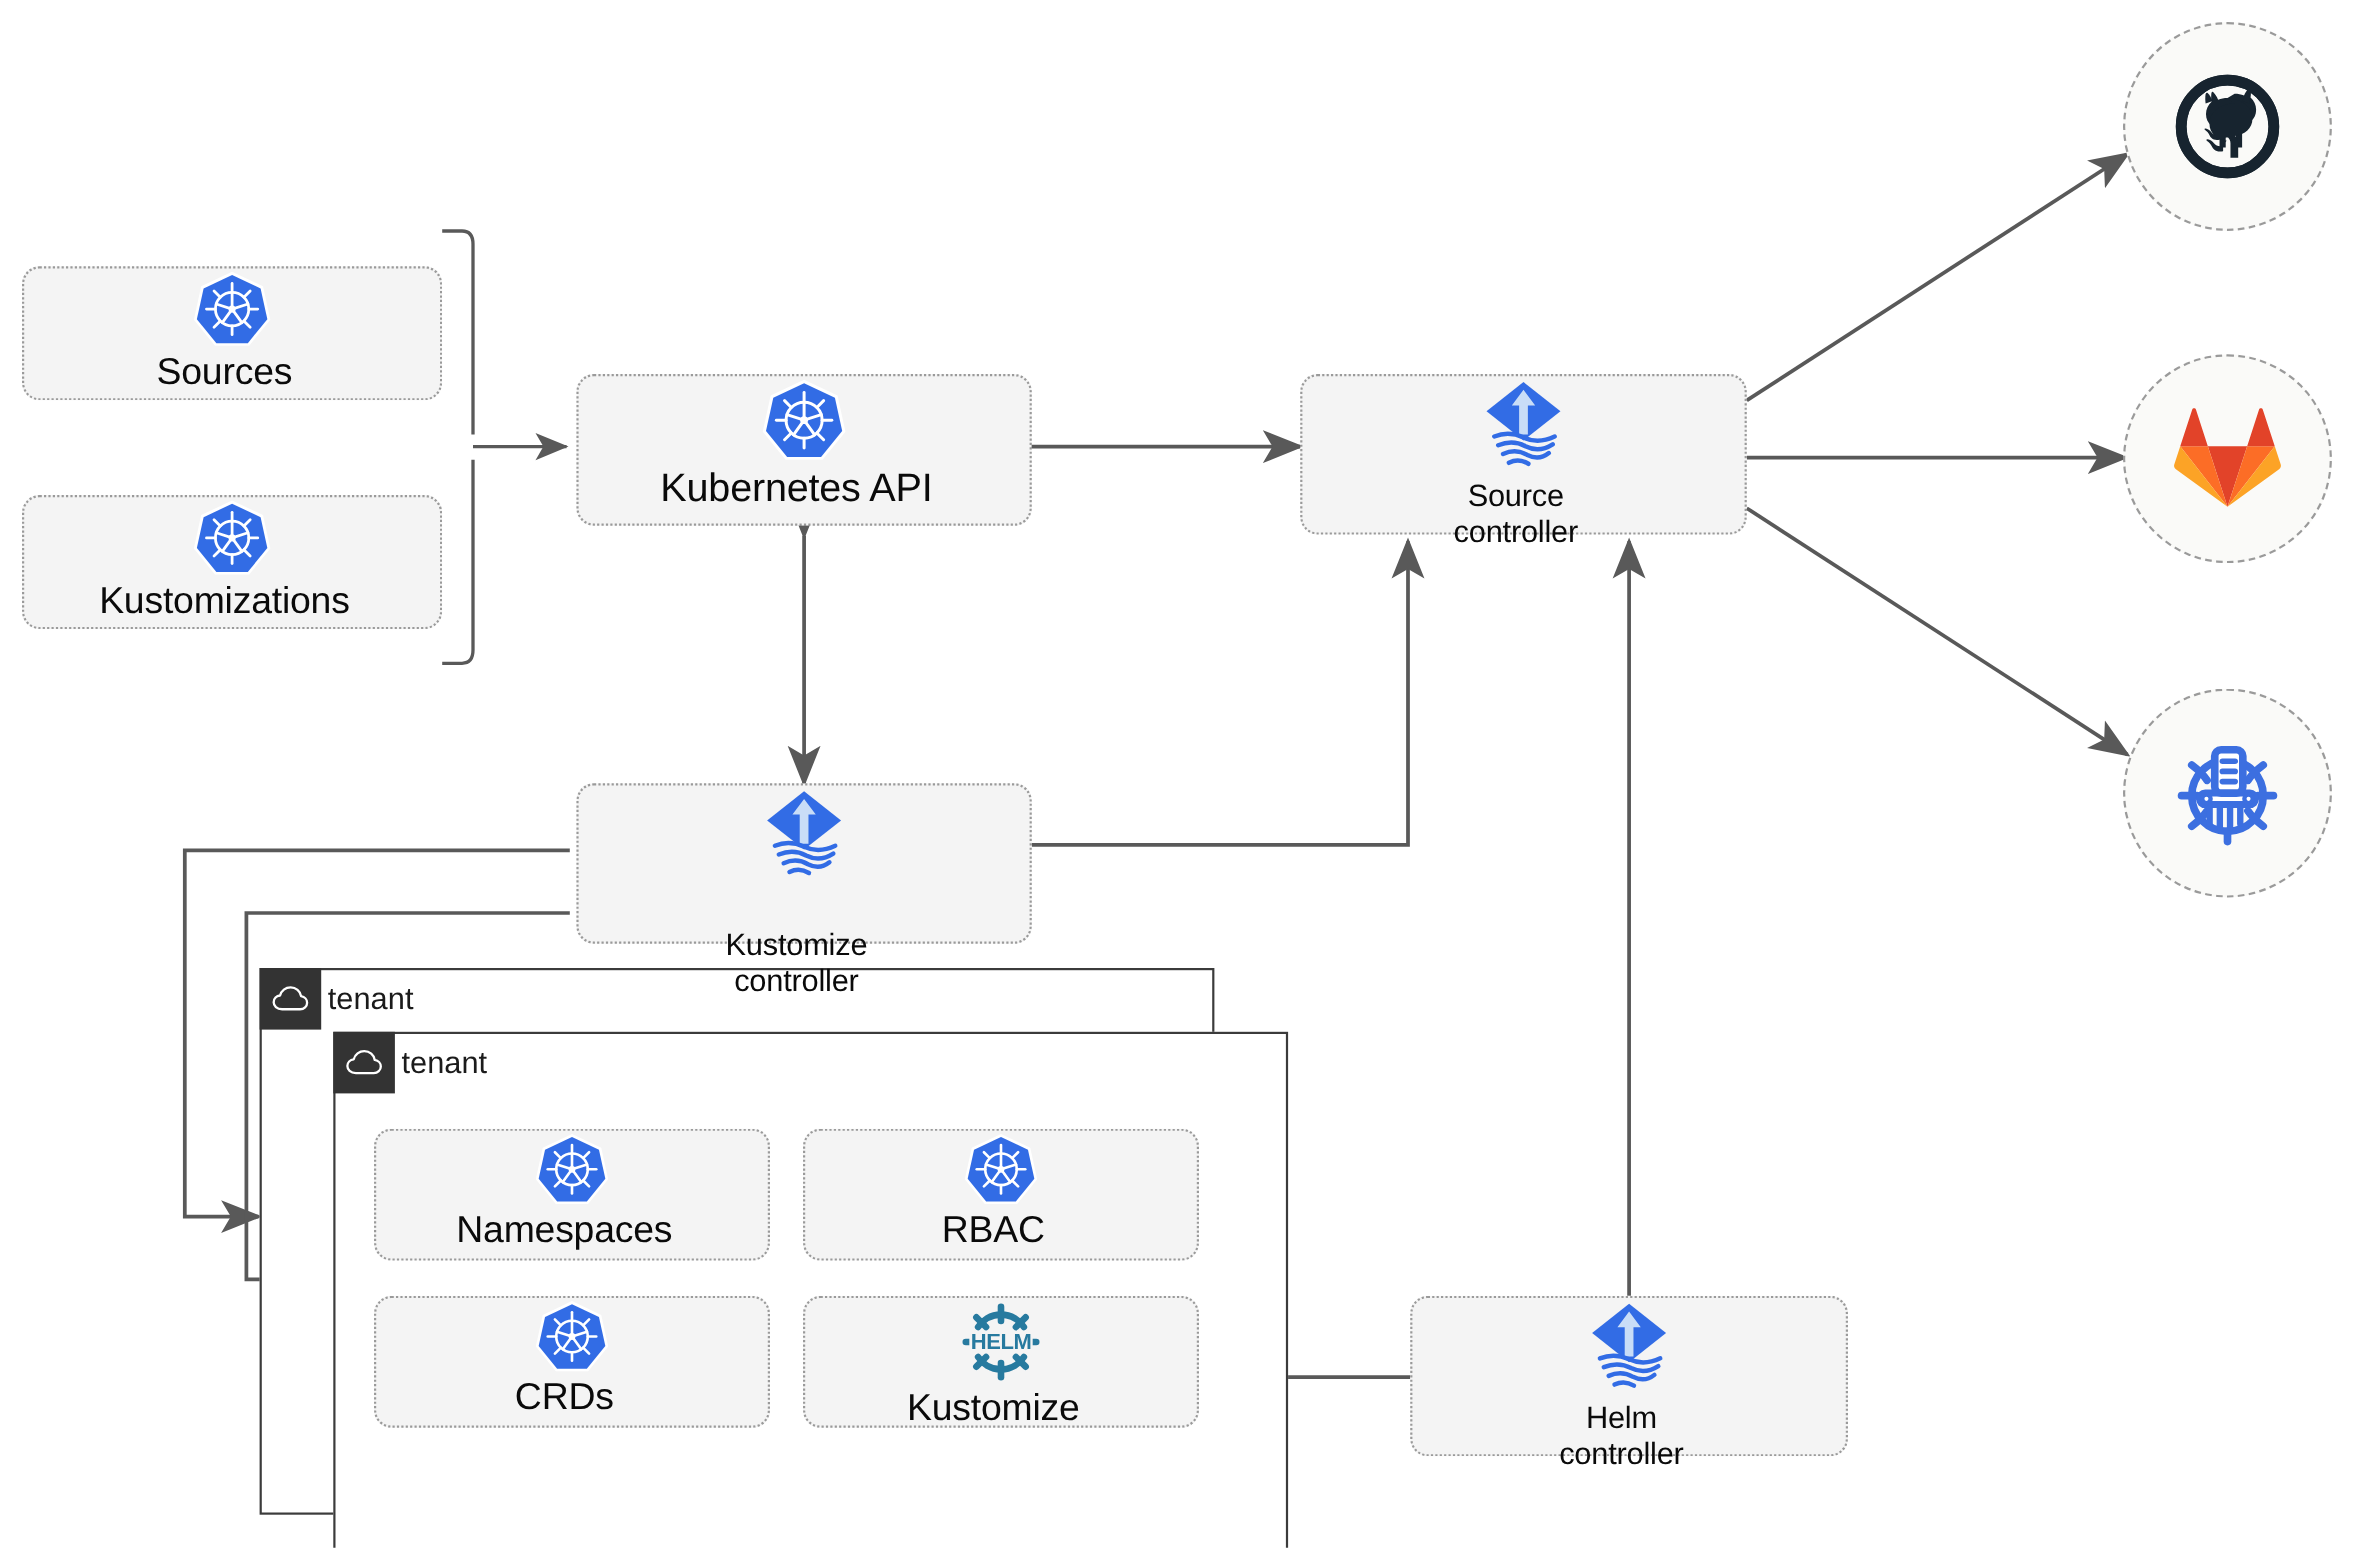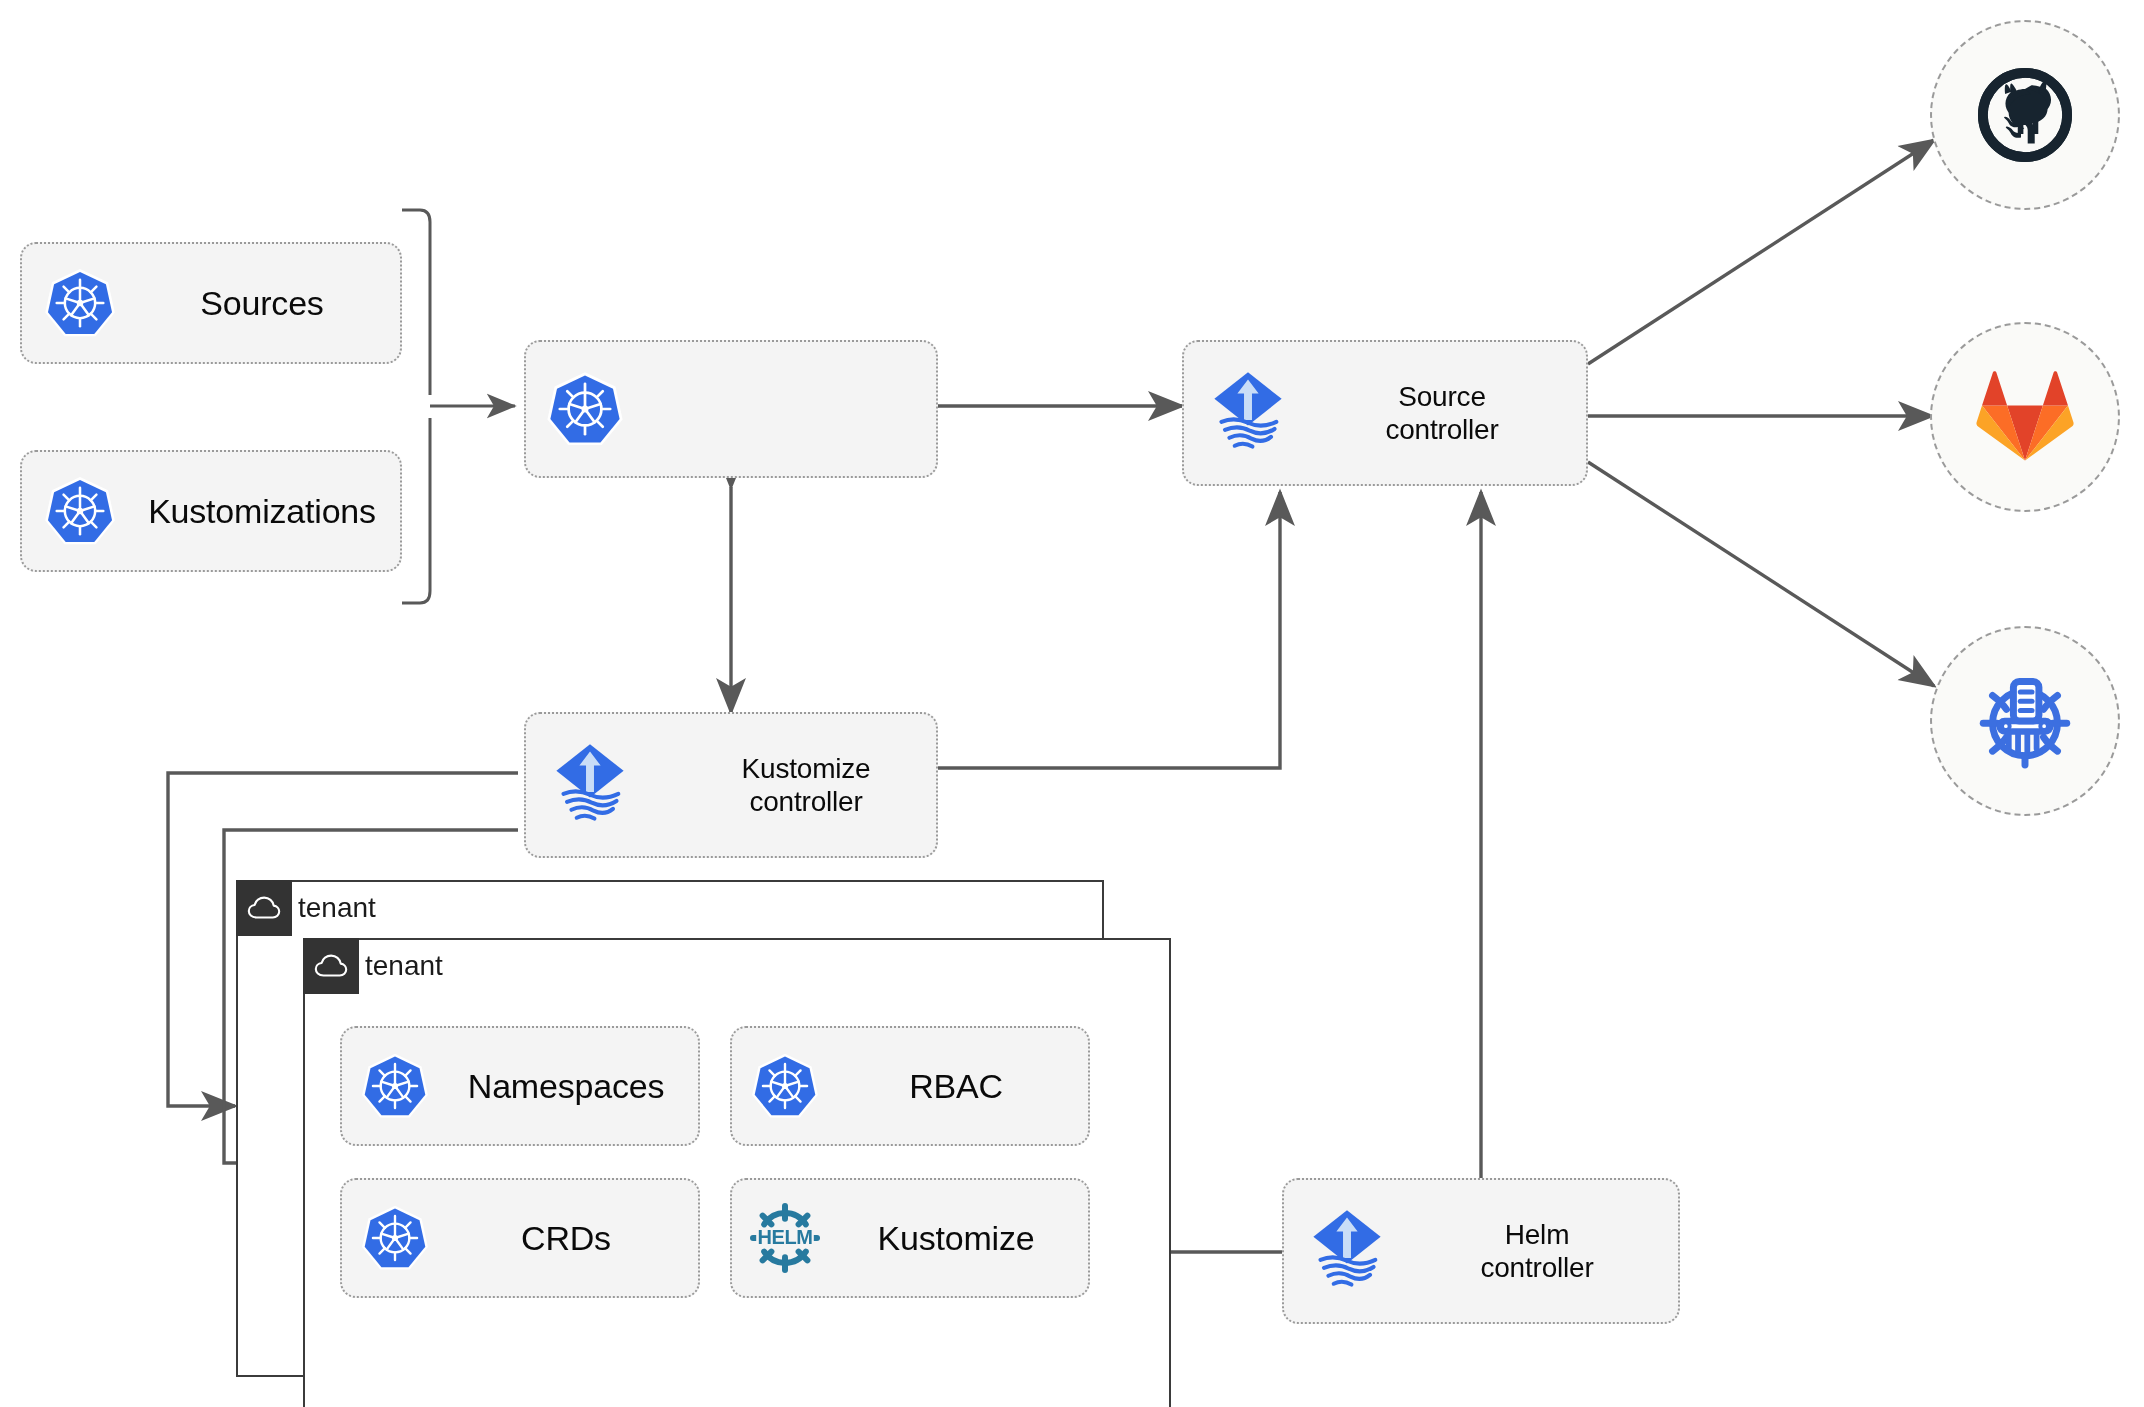--- a/index.html
+++ b/index.html
@@ -12,20 +12,21 @@
 
   
   .node{
     position:absolute;
     background:#f4f4f4;
     border:2px dotted #9a9a9a;
     border-radius:16px;
     display:flex;align-items:center;
     box-sizing:border-box;
     z-index:5;
+    flex-direction:column;
   }
   .node .ico{flex:0 0 auto;display:flex;align-items:center;justify-content:center;}
   .node .lbl{
     flex:1 1 auto;text-align:center;color:#0a0a0a;
     font-size:34px;line-height:1.18;letter-spacing:-0.2px;
     padding-right:14px;
   }
   .node.two-line .lbl{font-size:28px;}
 
   
@@ -198,20 +199,21 @@
           <line x1="64.5" y1="35.5" x2="72.2" y2="27.8"></line>
           <line x1="50" y1="50" x2="50" y2="29.5"></line>
           <line x1="50" y1="50" x2="69.5" y2="43.7"></line>
           <line x1="50" y1="50" x2="62" y2="66.6"></line>
           <line x1="50" y1="50" x2="38" y2="66.6"></line>
           <line x1="50" y1="50" x2="30.5" y2="43.7"></line>
         </g>
         <circle cx="50" cy="50" r="4.4" fill="#ffffff"></circle>
       </svg>
     </div>
+    <div class="lbl" style="font-size:36px;">Kubernetes API</div>
   </div>
 
   <div class="node two-line" style="left:1182px;top:340px;width:406px;height:146px;">
     <div class="ico" style="width:128px;">
       <svg width="90" height="92" viewBox="0 0 100 104">
         <polygon points="50,6 88,36 50,66 12,36" fill="#326ce5"></polygon>
         <path d="M50 14 L62 30 L54.5 30 L54.5 60 L45.5 60 L45.5 30 L38 30 Z" fill="#c9ddf7"></path>
         <g stroke="#326ce5" stroke-width="4.6" fill="none" stroke-linecap="round">
           <path d="M20 62 Q35 56 50 63 Q65 70 82 62"></path>
           <path d="M24 71 Q39 65 52 72 Q66 79 80 70"></path>

